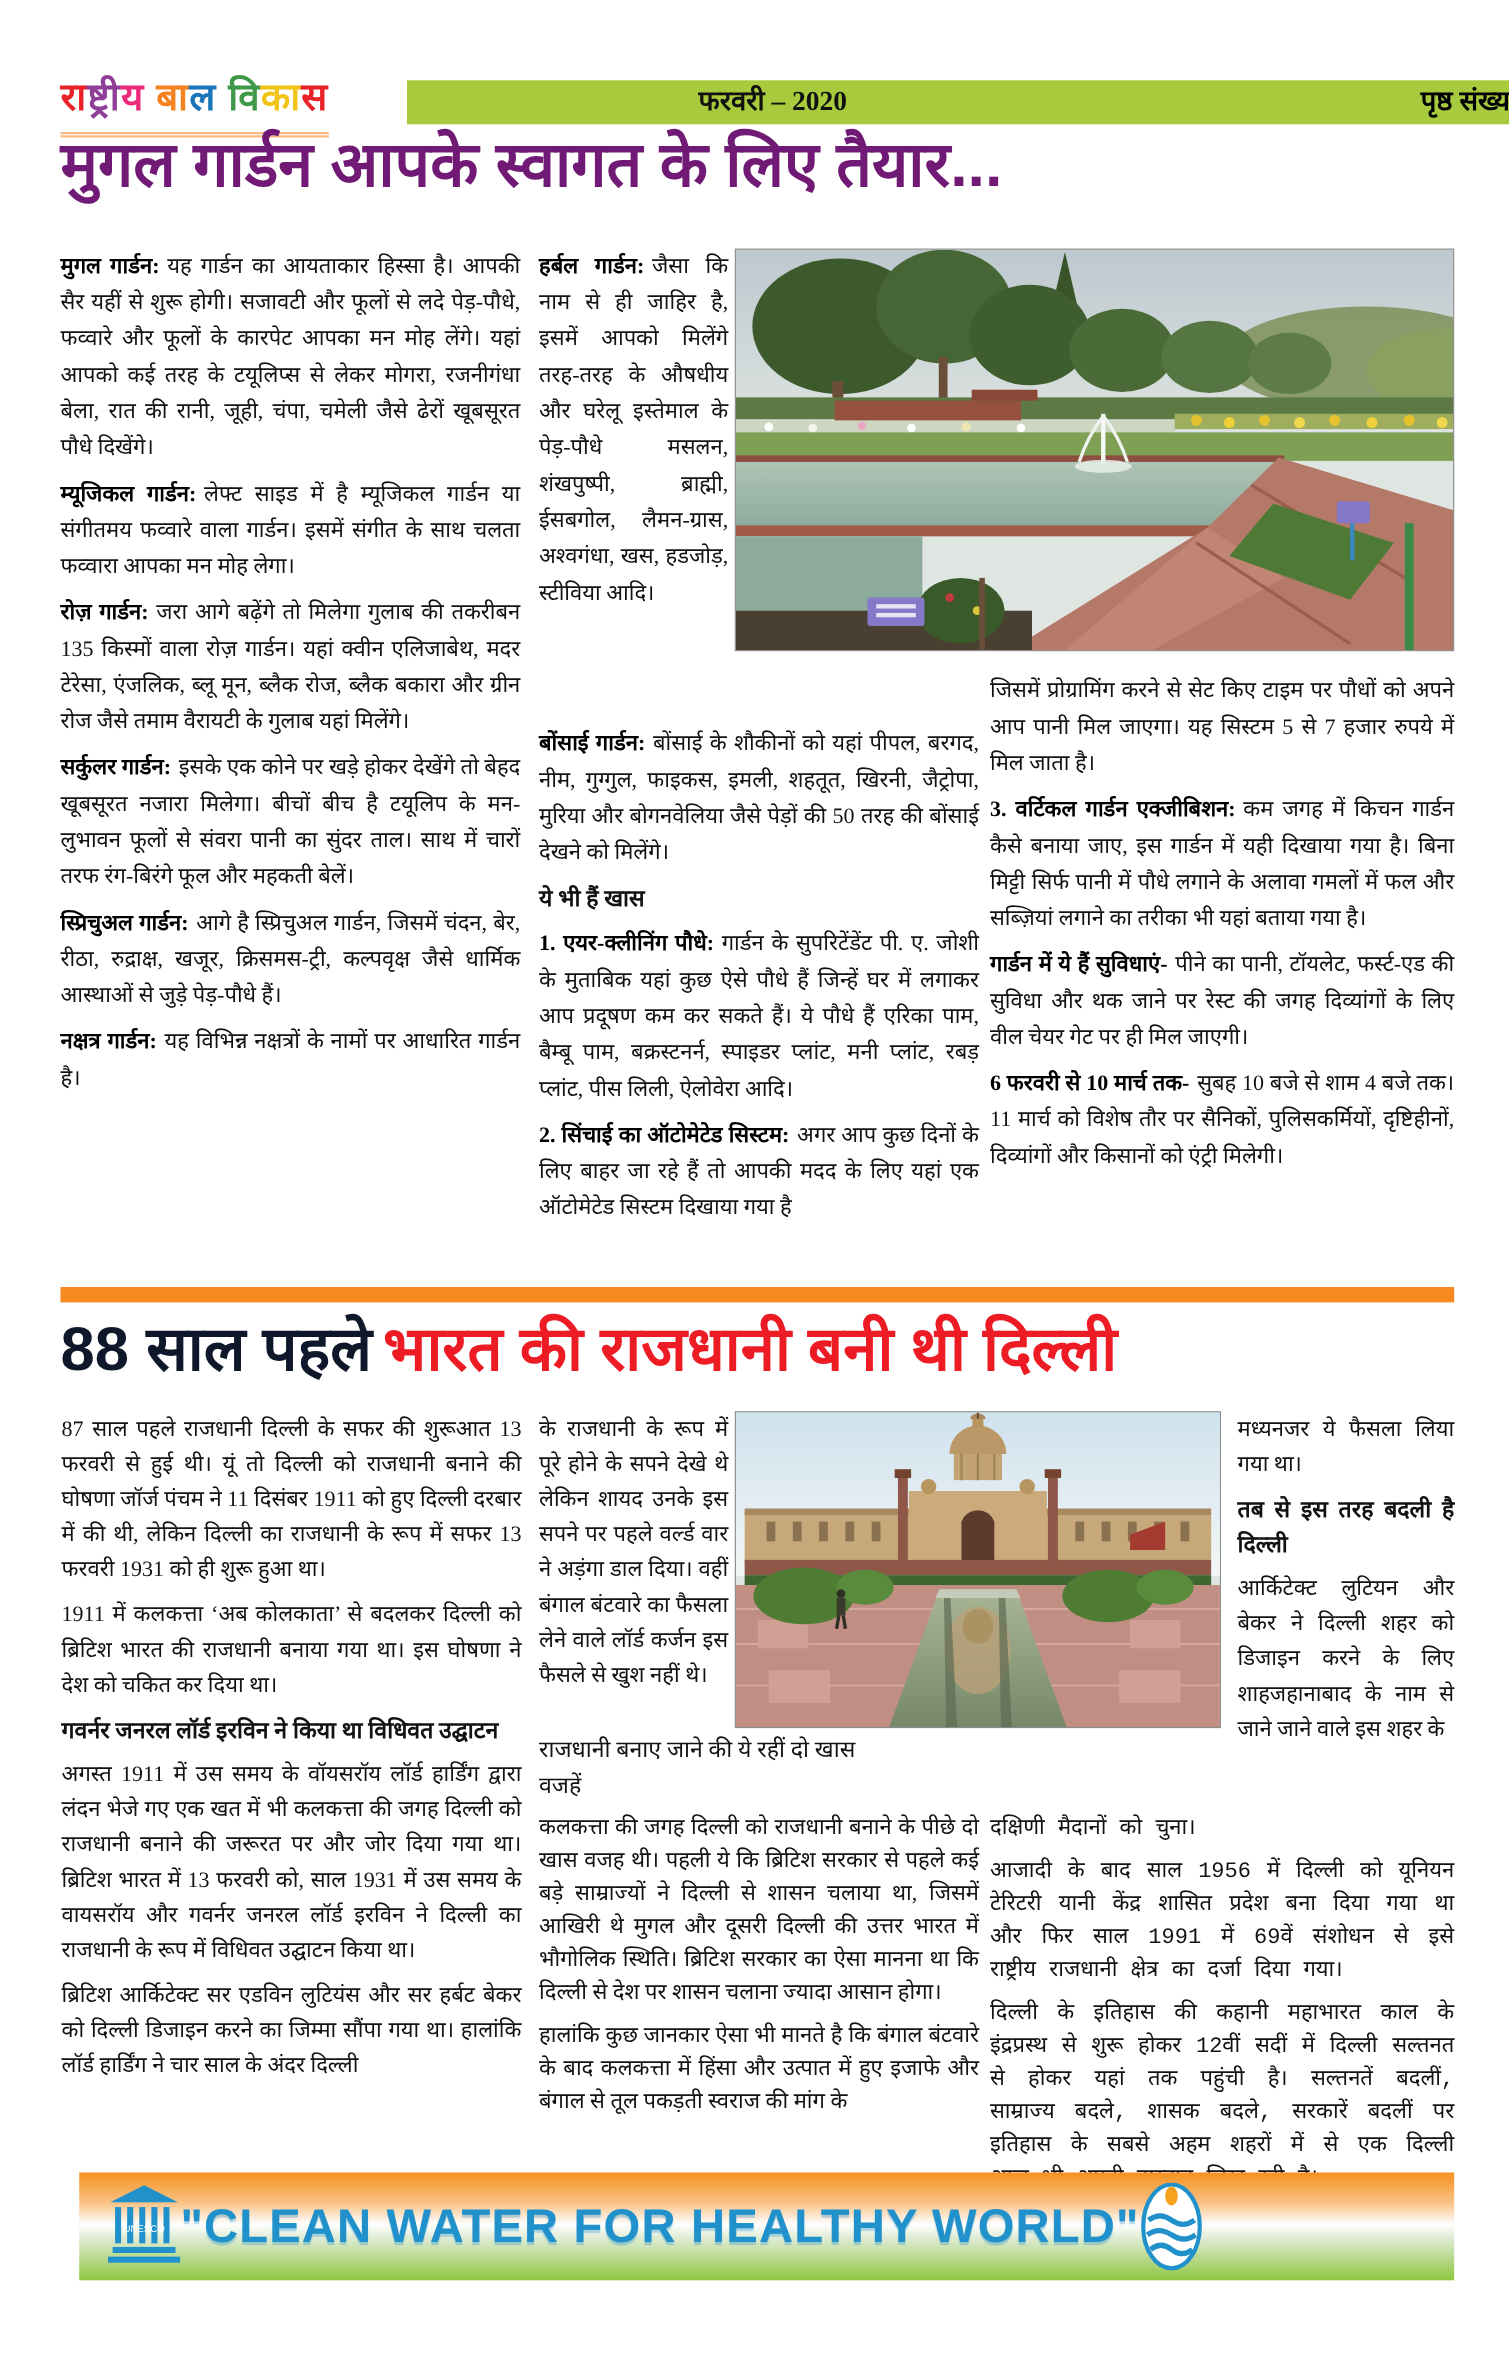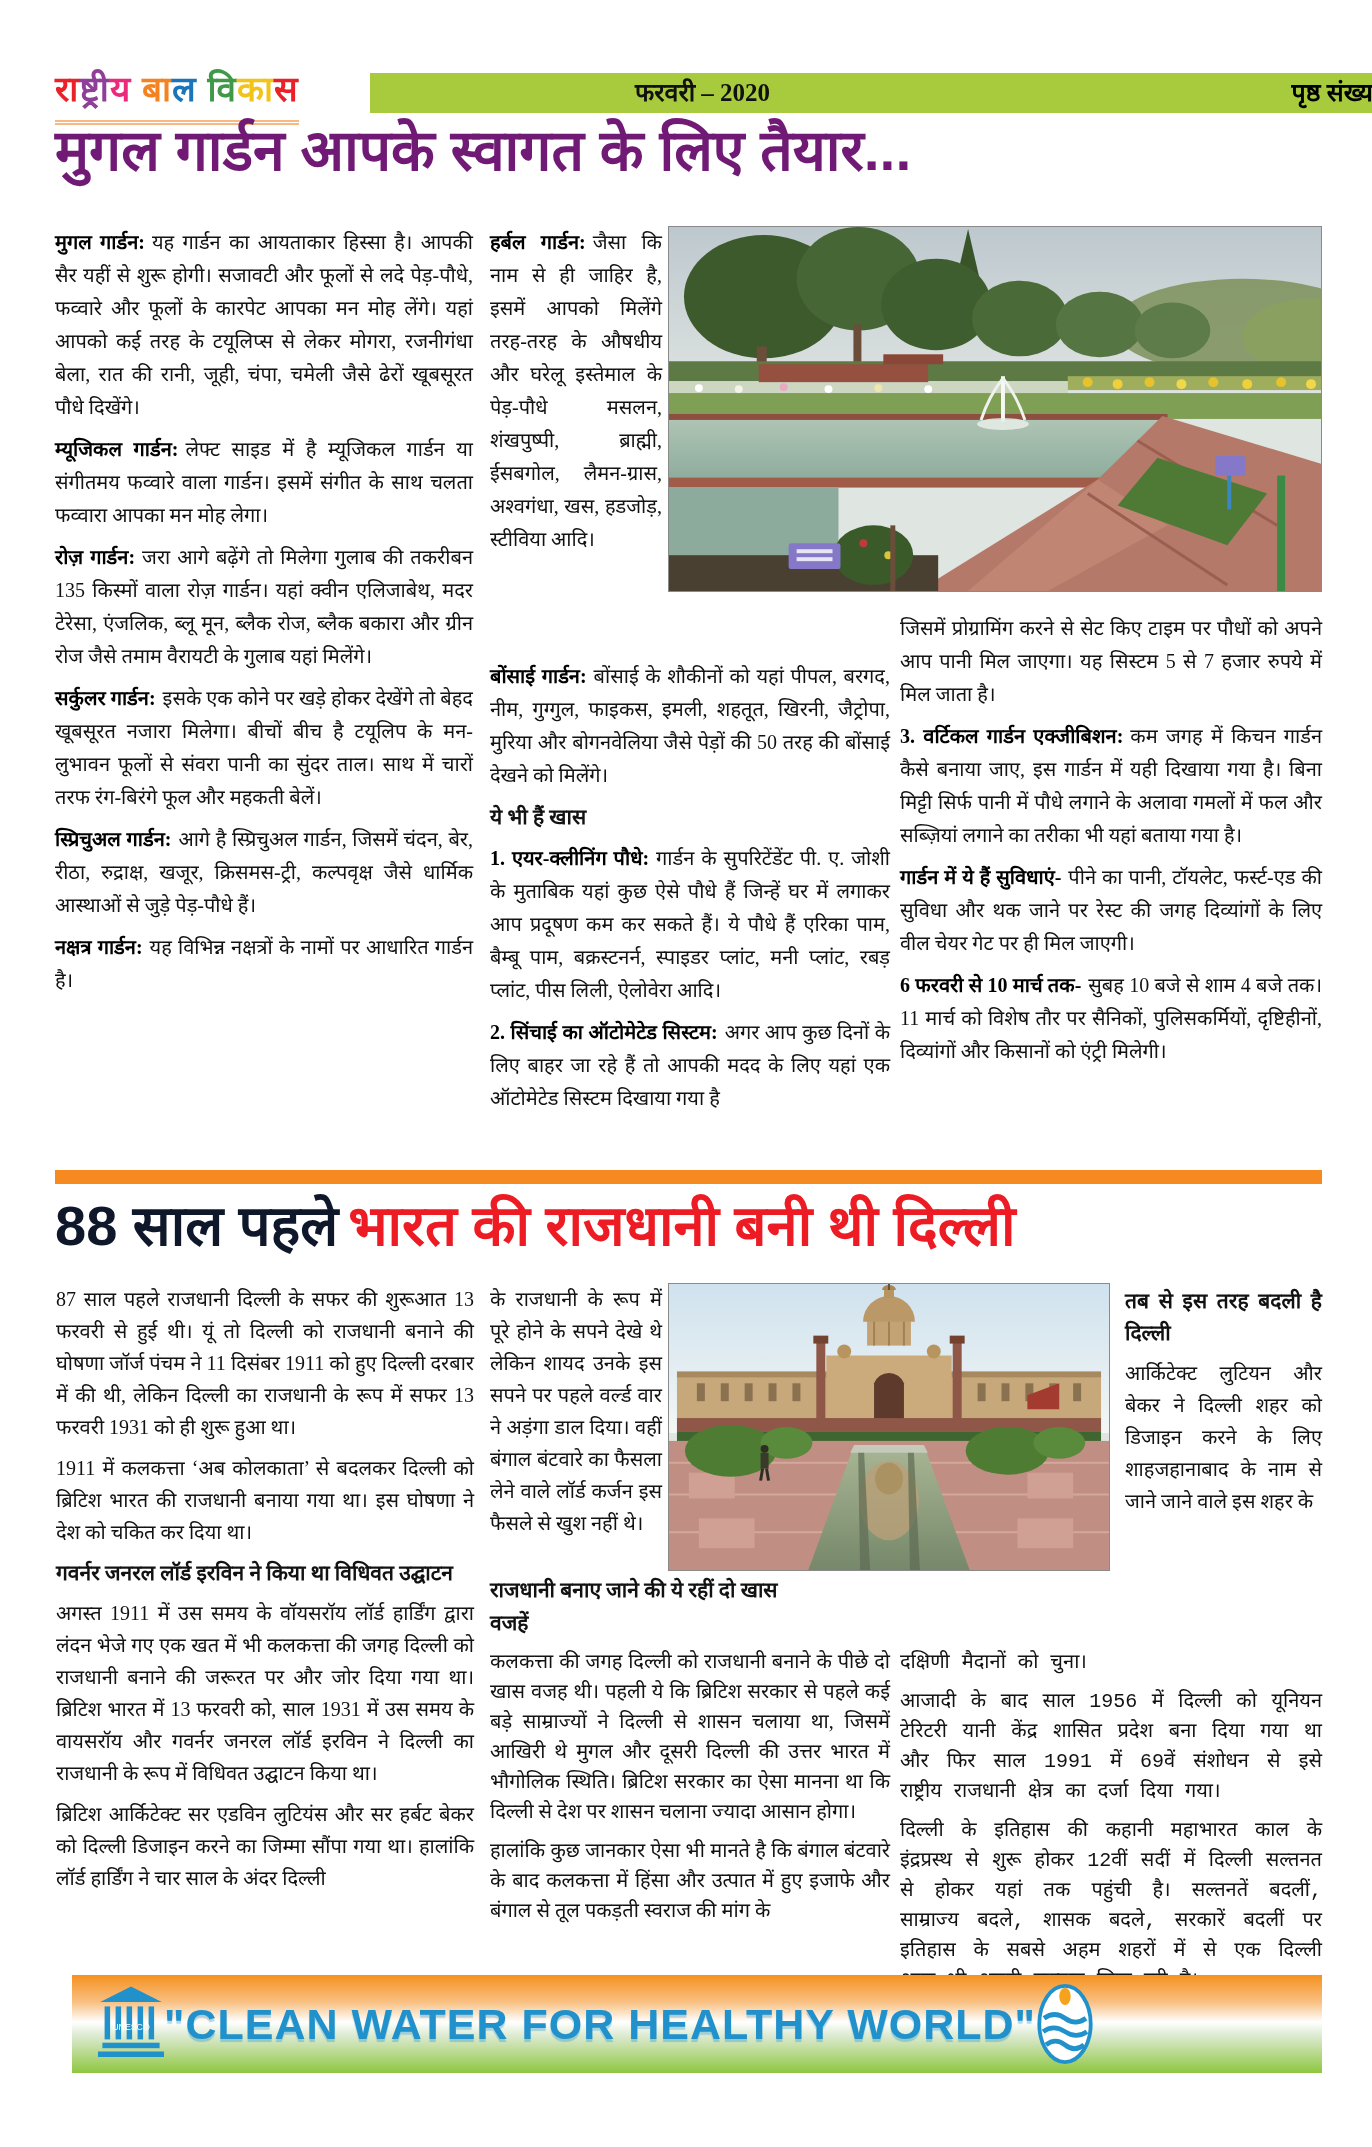--- a/index.html
+++ b/index.html
@@ -28,21 +28,21 @@
   .a2b{line-height:30px;}
   .col p{margin:0 0 9px 0;}
   .col .plead{font-weight:700;color:#000;margin-right:7px;}
   .subhead{font-weight:700;font-size:21px;margin:2px 0 8px 0;}
   .c1a{left:55px;top:226px;width:418px;}
   .c2a{left:490px;top:226px;width:172px;text-align:justify;}
   .c2b{left:490px;top:660px;width:400px;}
   .c3a{left:900px;top:612px;width:422px;}
   .d1{left:56px;top:1283px;width:418px;}
   .d2a{left:490px;top:1283px;width:172px;}
-  .d2h{left:490px;top:1574px;width:300px;font-weight:700;font-size:21px;line-height:33px;}
+  .d2h{left:490px;top:1574px;width:300px;font-weight:400;font-size:21px;line-height:33px;}
   .d2b{left:490px;top:1646px;width:400px;}
   .d3a{left:1125px;top:1283px;width:197px;}
   .d3b{left:900px;top:1648px;width:422px;font-family:Liberation Mono, monospace;}
   
   .ph{border:1px solid #8a8a8a;background:#dfe5e1;box-sizing:border-box;}
   .ph svg{display:block;width:100%;height:100%;}
   .ph1{left:668px;top:226px;width:654px;height:366px;}
   .ph2{left:668px;top:1283px;width:442px;height:288px;}
   
   .banner{left:72px;top:1975px;width:1250px;height:98px;box-sizing:border-box;
@@ -240,20 +240,21 @@
     <polygon points="196,170 202,288 192,288 190,170" fill="#5d6b52" opacity=".7"></polygon>
     <polygon points="246,170 252,288 242,288 240,170" fill="#5d6b52" opacity=".7"></polygon>
     <circle cx="96" cy="166" r="4" fill="#2e2e24"></circle>
     <rect x="92" y="170" width="8" height="16" fill="#3a3a2c"></rect>
     <line x1="94" y1="186" x2="92" y2="198" stroke="#2e2e24" stroke-width="3"></line>
     <line x1="98" y1="186" x2="100" y2="198" stroke="#2e2e24" stroke-width="3"></line>
   </svg>
 </div>
 
 <div class="abs col a2 d3a">
+  <p>मध्यनजर ये फैसला लिया गया था।</p>
   <div class="subhead">तब से इस तरह बदली है दिल्ली</div>
   <p>आर्किटेक्ट लुटियन और बेकर ने दिल्ली शहर को डिजाइन करने के लिए शाहजहानाबाद के नाम से जाने जाने वाले इस शहर के</p>
 </div>
 
 <div class="abs d2h">राजधानी बनाए जाने की ये रहीं दो खास वजहें</div>
 
 <div class="abs col a2b d2b">
   <p>कलकत्ता की जगह दिल्ली को राजधानी बनाने के पीछे दो खास वजह थी। पहली ये कि ब्रिटिश सरकार से पहले कई बड़े साम्राज्यों ने दिल्ली से शासन चलाया था, जिसमें आखिरी थे मुगल और दूसरी दिल्ली की उत्तर भारत में भौगोलिक स्थिति। ब्रिटिश सरकार का ऐसा मानना था कि दिल्ली से देश पर शासन चलाना ज्यादा आसान होगा।</p>
   <p>हालांकि कुछ जानकार ऐसा भी मानते है कि बंगाल बंटवारे के बाद कलकत्ता में हिंसा और उत्पात में हुए इजाफे और बंगाल से तूल पकड़ती स्वराज की मांग के</p>
 </div>

